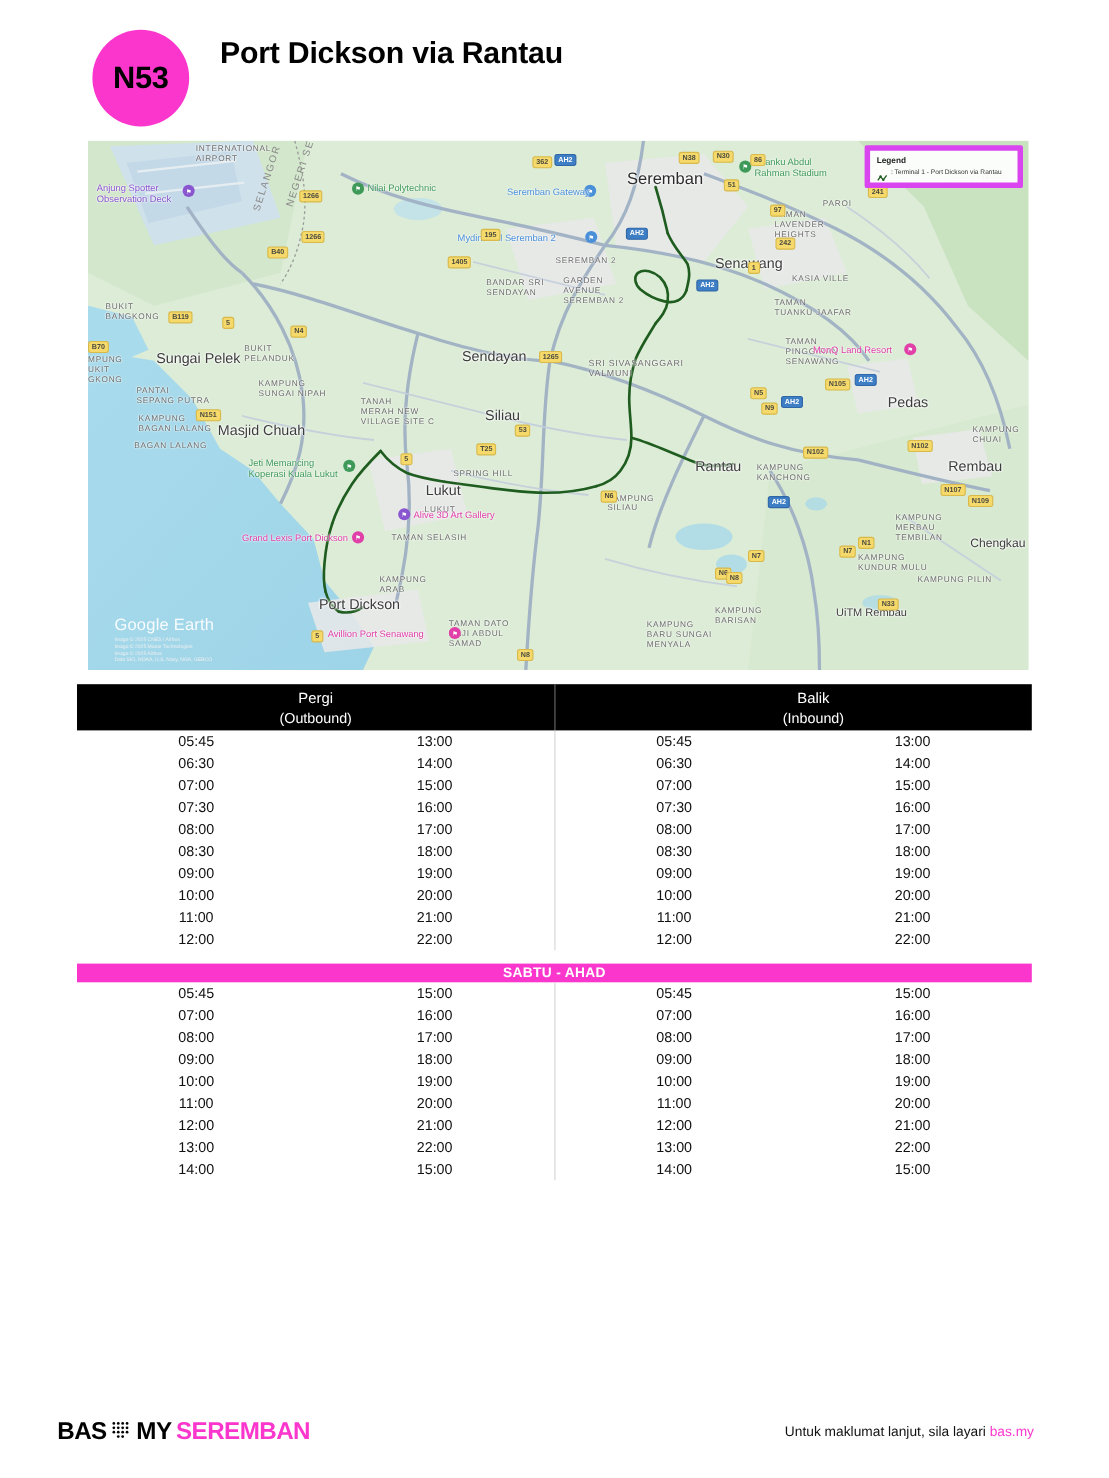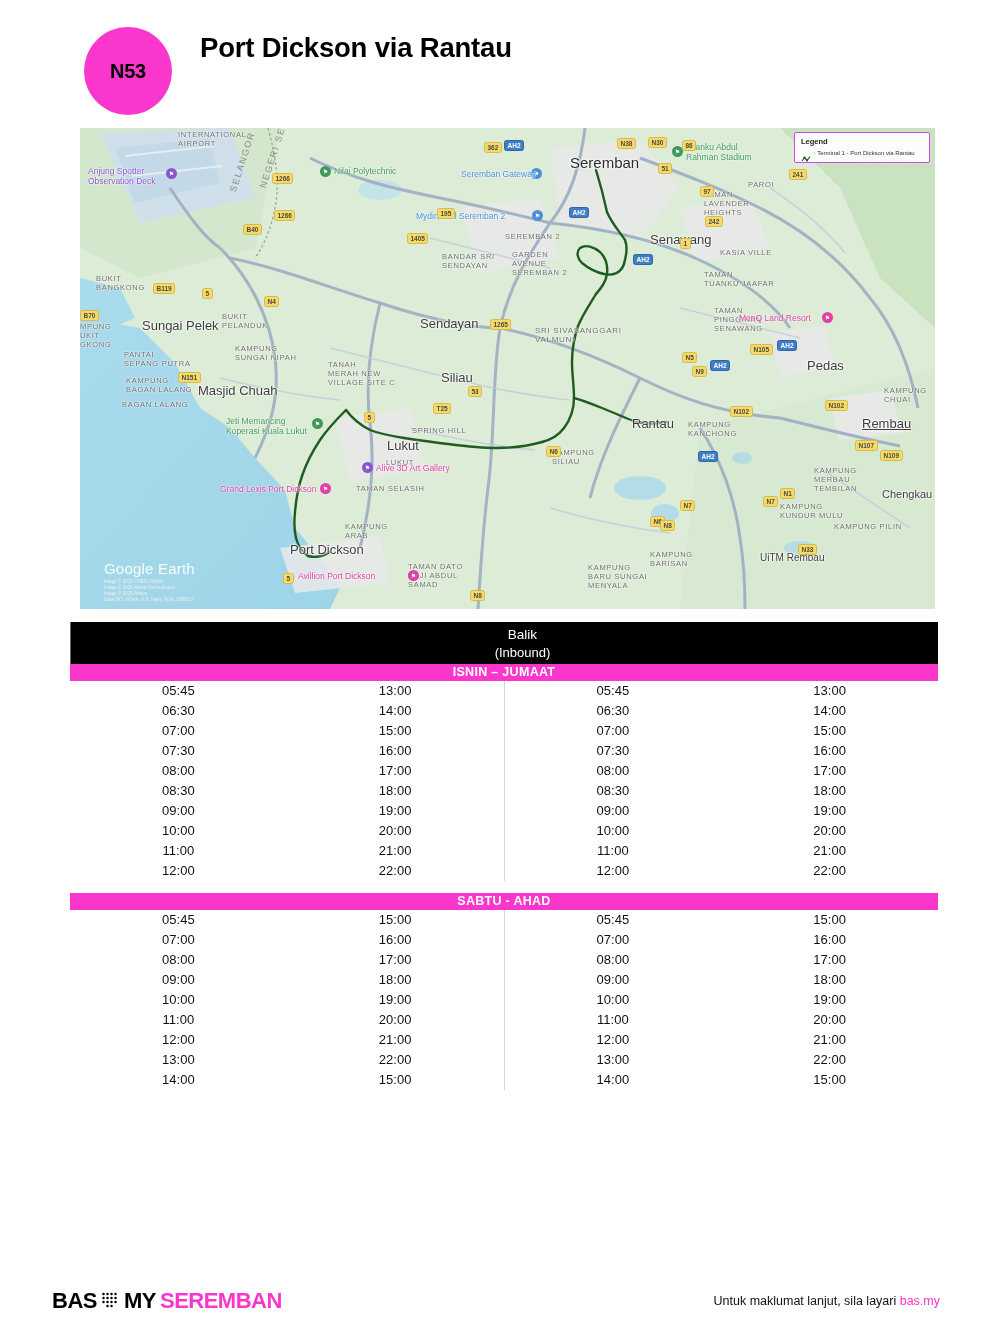--- a/index.html
+++ b/index.html
@@ -27,21 +27,21 @@
     position: absolute;
     left: 84px; top: 27px;
     width: 88px; height: 88px;
     border-radius: 50%;
     background: #fb36cd;
     display: flex;
     align-items: center;
     justify-content: center;
   }
   .route-badge-label {
-    font-size: 20px;
+    font-size: 28px;
     font-weight: bold;
     color: #000;
     letter-spacing: -0.3px;
   }
   .header-titles {
     position: absolute;
     left: 200px; top: 30px;
     width: 740px;
   }
   .title-line1, .title-line2 {
@@ -106,21 +106,21 @@
     width: 11px; height: 11px;
     border-radius: 50%;
     display: flex; align-items: center; justify-content: center;
     font-size: 6px; color: #fff;
   }
 
   .legend-box {
     position: absolute;
     right: 5px; top: 4px;
     background: rgba(255,255,255,0.93);
-    border: 1px solid #d946ef;
+    border: 5px solid #d946ef;
     border-radius: 2px;
     padding: 4px 6px 5px 6px;
     width: 122px;
   }
   .legend-title {
     font-size: 7.5px; font-weight: bold; color: #222; margin-bottom: 3px;
   }
   .legend-row { display: flex; align-items: center; gap: 3px; }
   .legend-swatch { width: 10px; height: 8px; position: relative; flex: none; }
   .legend-text { font-size: 6px; color: #333; white-space: nowrap; }
@@ -317,21 +317,21 @@
       <path d="M556 294 C566 296 576 296 586 294"></path>
     </g>
   </svg>
 
   <div class="map-label lbl-state" style="left:148px; top:62px; transform:rotate(-72deg); transform-origin:left top;">SELANGOR</div>
   <div class="map-label lbl-state" style="left:178px; top:58px; transform:rotate(-72deg); transform-origin:left top;">NEGERI SEMBILAN</div>
 
   <div class="map-label lbl-city-b" style="left:490px; top:26px;">Seremban</div>
   <div class="map-label lbl-city" style="left:570px; top:104px;">Senawang</div>
   <div class="map-label lbl-city" style="left:727px; top:230px;">Pedas</div>
-  <div class="map-label lbl-city" style="left:782px; top:288px;text-decoration:underline;">Rembau</div>
+  <div class="map-label lbl-city" style="left:782px; top:288px;">Rembau</div>
   <div class="map-label lbl-city" style="left:552px; top:288px;">Rantau</div>
   <div class="map-label lbl-city" style="left:210px; top:414px;">Port Dickson</div>
   <div class="map-label lbl-city" style="left:307px; top:310px;">Lukut</div>
   <div class="map-label lbl-city" style="left:361px; top:242px;">Siliau</div>
   <div class="map-label lbl-city" style="left:340px; top:188px;">Sendayan</div>
   <div class="map-label lbl-city" style="left:62px; top:190px;">Sungai Pelek</div>
   <div class="map-label lbl-city" style="left:118px; top:255px;">Masjid Chuah</div>
   <div class="map-label lbl-city" style="left:802px; top:360px; font-size:11px;">Chengkau</div>
   <div class="map-label lbl-city" style="left:680px; top:424px; font-size:10px;">UiTM Rembau</div>
 
@@ -377,21 +377,21 @@
   <div class="poi-dot" style="left:452px; top:82px; background:#4a90d9;">⚑</div>
   <div class="map-label lbl-poi-b" style="left:336px; top:83px;">Mydin Mall Seremban 2</div>
 
   <div class="poi-dot" style="left:742px; top:184px; background:#e040a8;">⚑</div>
   <div class="map-label lbl-poi-p" style="left:659px; top:185px;">MonQ Land Resort</div>
 
   <div class="poi-dot" style="left:240px; top:355px; background:#e040a8;">⚑</div>
   <div class="map-label lbl-poi-p" style="left:128px; top:356px;padding-left:12px;">Grand Lexis Port Dickson</div>
 
   <div class="poi-dot" style="left:328px; top:442px; background:#e040a8;">⚑</div>
-  <div class="map-label lbl-poi-p" style="left:218px; top:443px;">Avillion Port Dickson</div>
+  <div class="map-label lbl-poi-p" style="left:218px; top:443px;">Avillion Port Senawang</div>
 
   <div class="poi-dot" style="left:282px; top:334px; background:#8a56cf;">⚑</div>
   <div class="map-label lbl-poi-p" style="left:296px; top:335px;">Alive 3D Art Gallery</div>
 
   <div class="poi-dot" style="left:232px; top:290px; background:#3f9a5a;">⚑</div>
   <div class="map-label lbl-poi-g" style="left:146px; top:288px;">Jeti Memancing<br>Koperasi Kuala Lukut</div>
 
   <div class="poi-dot" style="left:86px; top:40px; background:#8a56cf;">⚑</div>
   <div class="map-label lbl-poi-v" style="left:8px; top:38px;">Anjung Spotter<br>Observation Deck</div>
 
@@ -463,27 +463,30 @@
     <div class="ge-line">Image © 2025 CNES / Airbus</div>
     <div class="ge-line">Image © 2025 Maxar Technologies</div>
     <div class="ge-line">Image © 2025 Airbus</div>
     <div class="ge-line">Data SIO, NOAA, U.S. Navy, NGA, GEBCO</div>
   </div>
 </div>
 
 <div class="sched">
 
   <div class="sched-head">
+    <div>
+      <div class="hd-main">Pergi</div>
+      <div class="hd-sub">(Outbound)</div>
+    </div>
     <div class="hd-sep">
       <div class="hd-main">Balik</div>
       <div class="hd-sub">(Inbound)</div>
     </div>
   </div>
 
-  <div class="day-band">ISNIN – JUMAAT</div>
   <div class="times-block">
     <div class="times-half left">
       <div class="times-col">
         <div class="time-cell">05:45</div>
         <div class="time-cell">06:30</div>
         <div class="time-cell">07:00</div>
         <div class="time-cell">07:30</div>
         <div class="time-cell">08:00</div>
         <div class="time-cell">08:30</div>
         <div class="time-cell">09:00</div>

